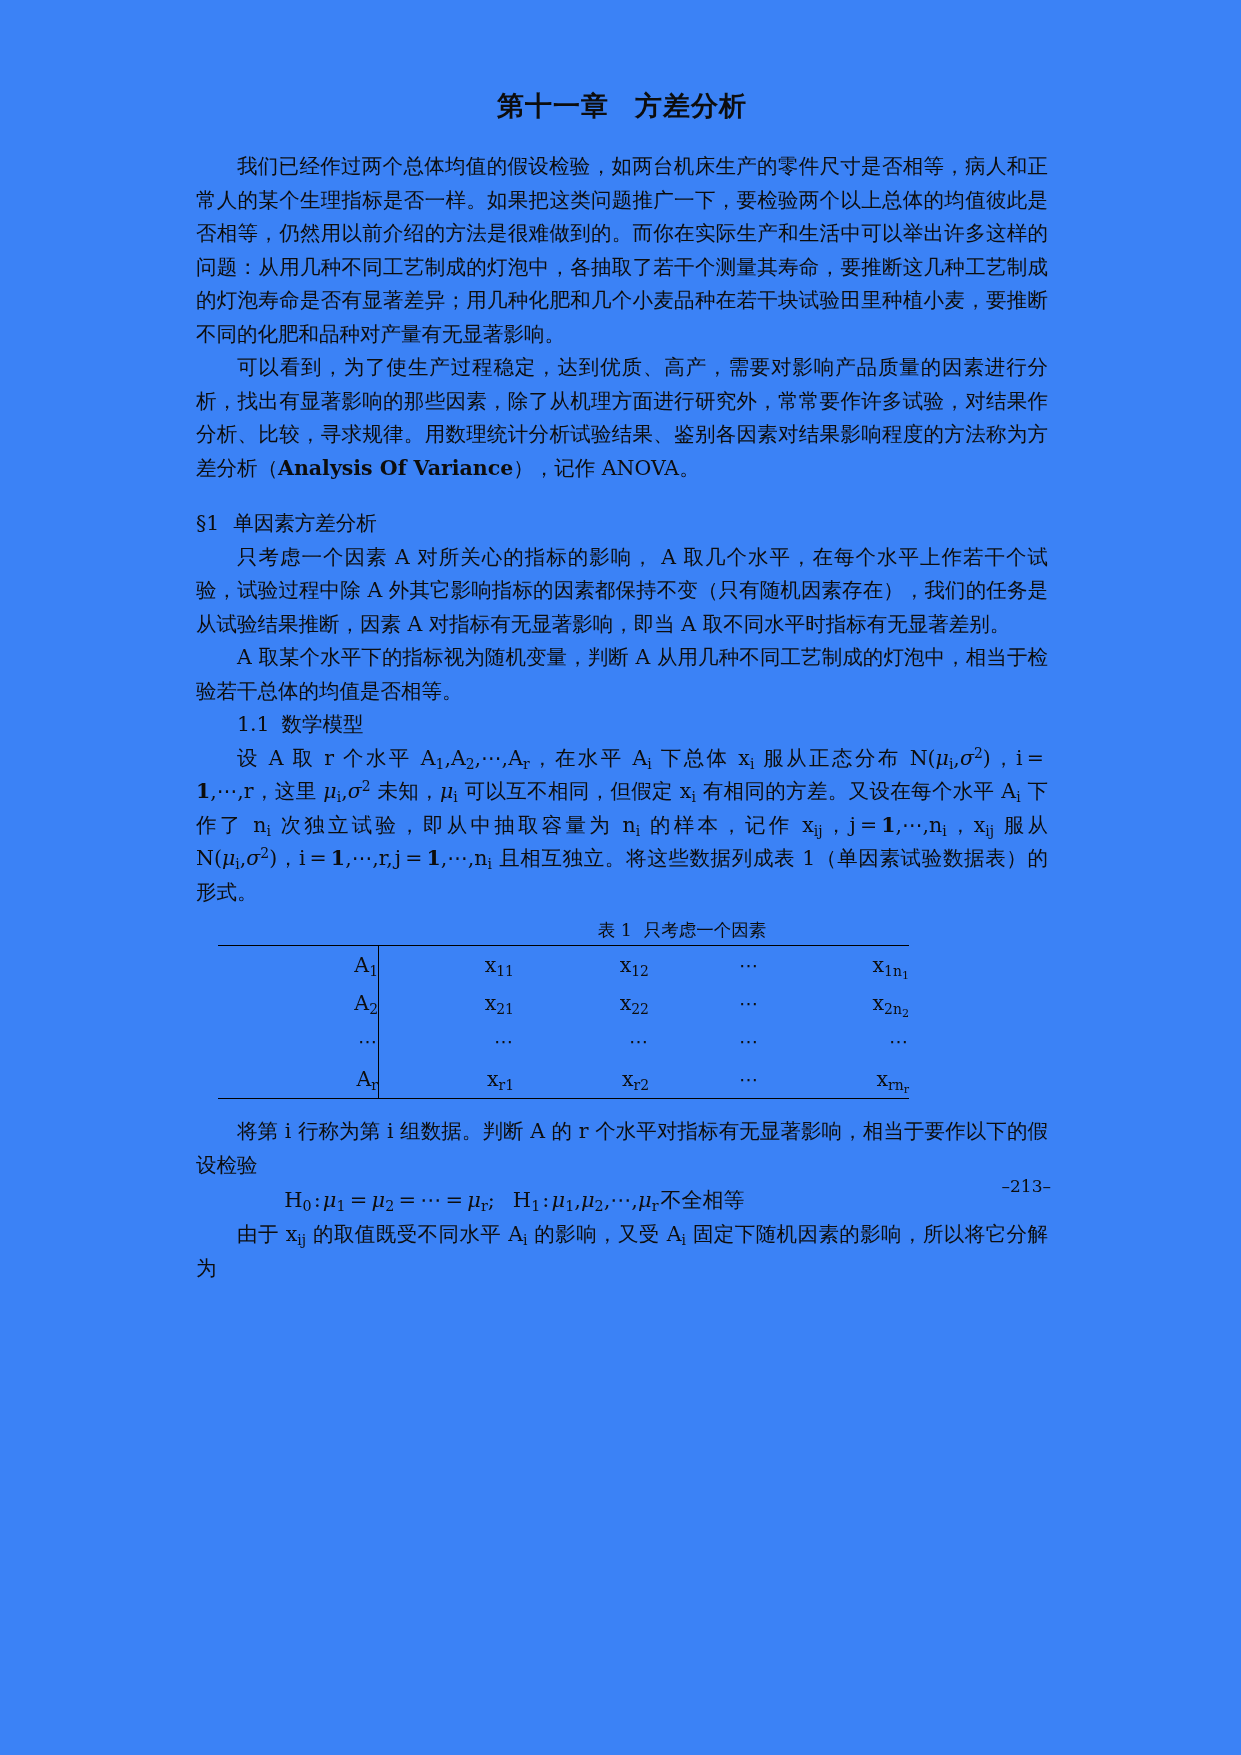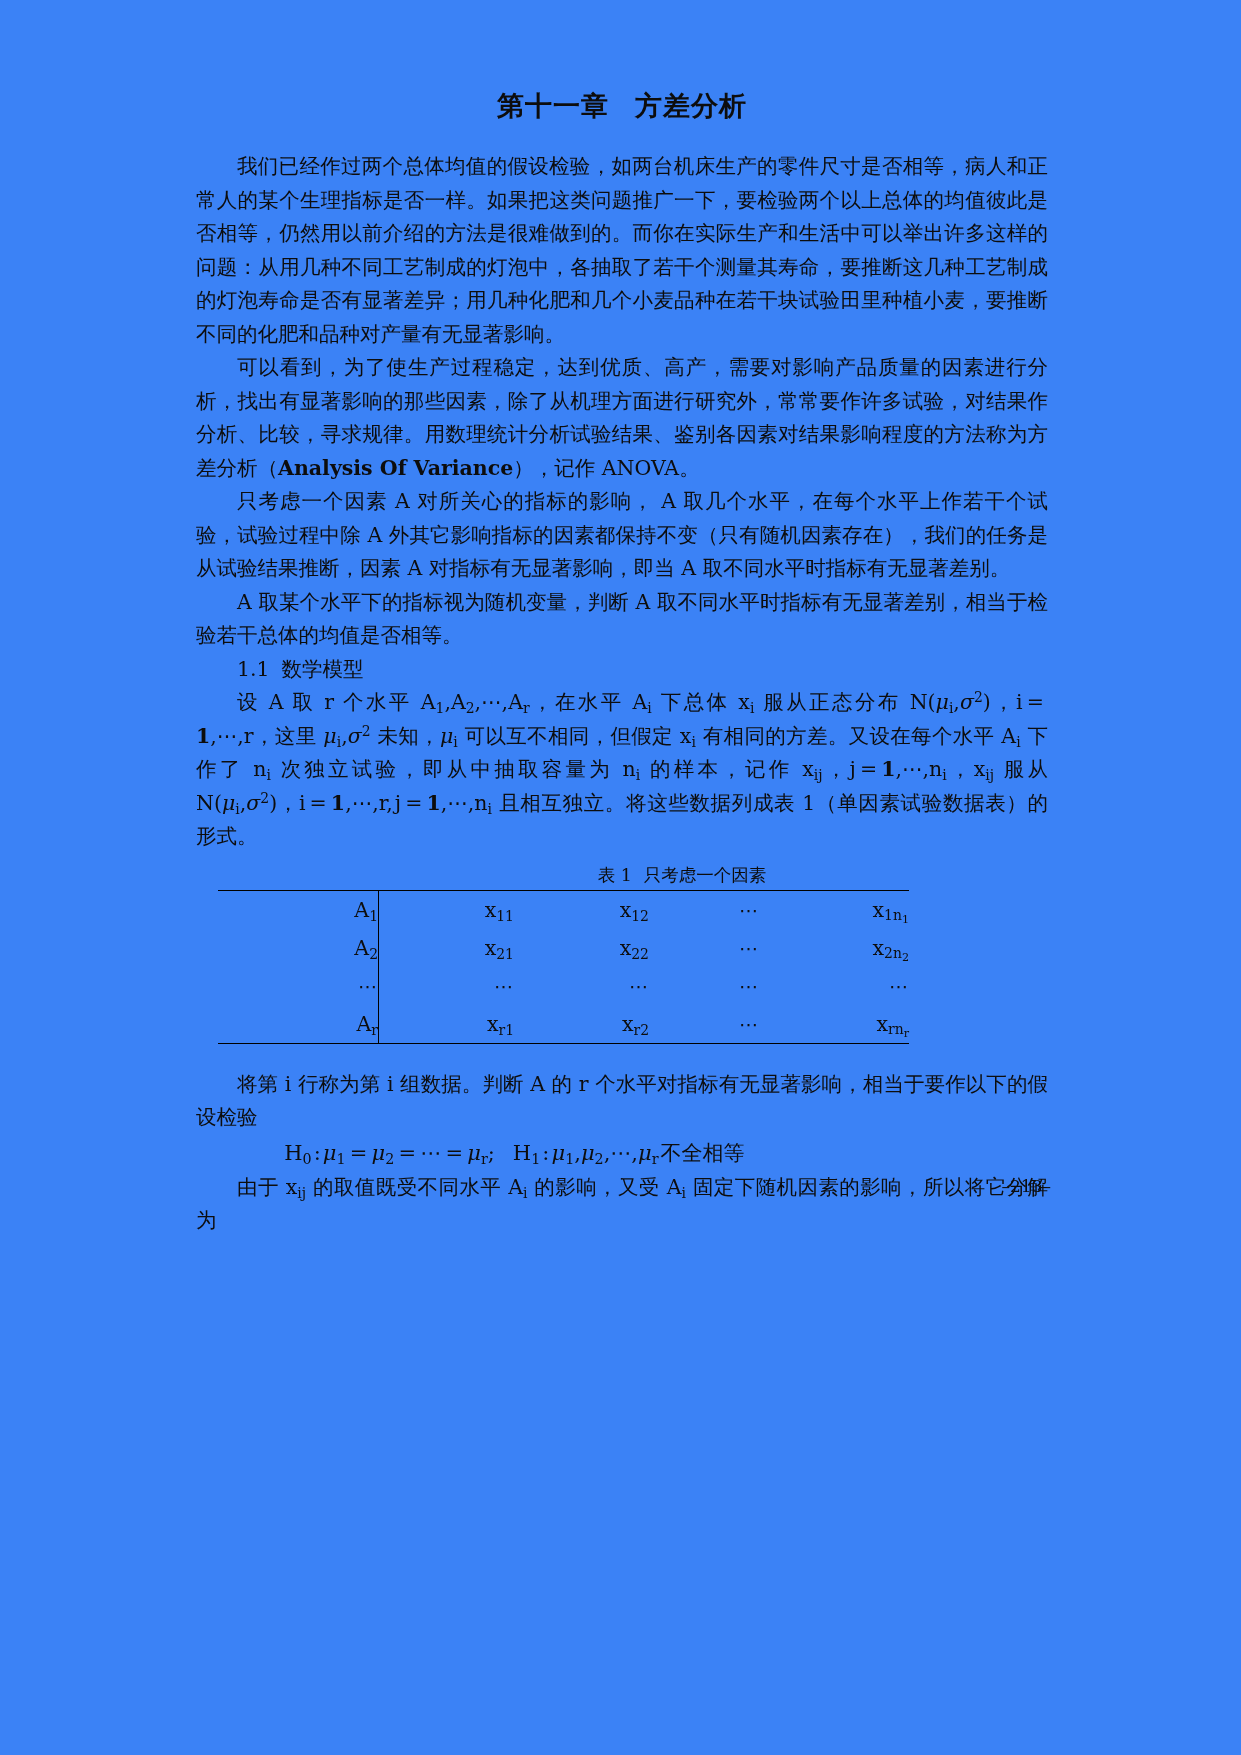--- a/index.html
+++ b/index.html
@@ -145,24 +145,25 @@
 
     <h1 class="chapter-title">
       <span>第十一章</span><span class="gap"></span><span>方差分析</span>
     </h1>
 
     <p class="body"><span>我们已经作过两个总体均值的假设检验，如两台机床生产的零件尺寸是否相等，病人和正常人的某个生理指标是否一样。如果把这类问题推广一下，要检验两个以上总体的均值彼此是否相等，仍然用以前介绍的方法是很难做到的。而你在实际生产和生活中可以举出许多这样的问题：从用几种不同工艺制成的灯泡中，各抽取了若干个测量其寿命，要推断这几种工艺制成的灯泡寿命是否有显著差异；用几种化肥和几个小麦品种在若干块试验田里种植小麦，要推断不同的化肥和品种对产量有无显著影响。</span></p>
 
     <p class="body"><span>可以看到，为了使生产过程稳定，达到优质、高产，需要对影响产品质量的因素进行分析，找出有显著影响的那些因素，除了从机理方面进行研究外，常常要作许多试验，对结果作分析、比较，寻求规律。用数理统计分析试验结果、鉴别各因素对结果影响程度的方法称为方差分析（</span><span class="latin b">Analysis Of Variance</span><span>），记作 </span><span class="latin">ANOVA</span><span>。</span></p>
 
 
+    <p class="sec-heading"><span class="latin">§1</span><span class="sp"></span><span>单因素方差分析</span></p>
 
     <p class="body"><span>只考虑一个因素 A 对所关心的指标的影响， A 取几个水平，在每个水平上作若干个试验，试验过程中除 A 外其它影响指标的因素都保持不变（只有随机因素存在），我们的任务是从试验结果推断，因素 A 对指标有无显著影响，即当 A 取不同水平时指标有无显著差别。</span></p>
 
-    <p class="body"><span>A 取某个水平下的指标视为随机变量，判断 A 取不同水平时指标有无显著差别，相当于检验若干总体的均值是否相等。</span></p>
+    <p class="body"><span>A 取某个水平下的指标视为随机变量，判断 A 从用几种不同工艺制成的灯泡中，相当于检验若干总体的均值是否相等。</span></p>
 
     <p class="sub-heading"><span class="latin">1.1</span><span class="sp"></span><span>数学模型</span></p>
 
     <p class="body"><span>设 A 取 r 个水平 </span><span class="mi">A<sub>1</sub>,A<sub>2</sub>,⋯,A<sub>r</sub></span><span>，在水平 </span><span class="mi">A<sub>i</sub></span><span> 下总体 </span><span class="mi">x<sub>i</sub></span><span> 服从正态分布 </span><span class="mi">N(<span class="mitalic">μ</span><sub>i</sub>,<span class="mitalic">σ</span><sup>2</sup>)</span><span>，</span><span class="mi">i = <b>1</b>,⋯,r</span><span>，这里 </span><span class="mi"><span class="mitalic">μ</span><sub>i</sub>,<span class="mitalic">σ</span><sup>2</sup></span><span> 未知，</span><span class="mi"><span class="mitalic">μ</span><sub>i</sub></span><span> 可以互不相同，但假定 </span><span class="mi">x<sub>i</sub></span><span> 有相同的方差。又设在每个水平 </span><span class="mi">A<sub>i</sub></span><span> 下作了 </span><span class="mi">n<sub>i</sub></span><span> 次独立试验，即从中抽取容量为 </span><span class="mi">n<sub>i</sub></span><span> 的样本，记作 </span><span class="mi">x<sub>ij</sub></span><span>，</span><span class="mi">j = <b>1</b>,⋯,n<sub>i</sub></span><span>，</span><span class="mi">x<sub>ij</sub></span><span> 服从 </span><span class="mi">N(<span class="mitalic">μ</span><sub>i</sub>,<span class="mitalic">σ</span><sup>2</sup>)</span><span>，</span><span class="mi">i = <b>1</b>,⋯,r, j = <b>1</b>,⋯,n<sub>i</sub></span><span> 且相互独立。将这些数据列成表 1（单因素试验数据表）的形式。</span></p>
 
     <div class="table-wrap">
       <div class="table-caption"><span>表 1</span><span class="sp"></span><span>只考虑一个因素</span></div>
 
       <table class="data">
         <tbody>
@@ -191,21 +192,21 @@
             <td class="level"><span class="mi">A<sub>r</sub></span></td>
             <td class="c1"><span class="mi">x<sub>r1</sub></span></td>
             <td class="c2"><span class="mi">x<sub>r2</sub></span></td>
             <td class="c3"><span class="dots">⋯</span></td>
             <td class="c4"><span class="mi">x<sub>rn<sub>r</sub></sub></span></td>
           </tr>
         </tbody>
       </table>
     </div>
 
-    <p class="body" style="margin-top:24px"><span>将第 i 行称为第 i 组数据。判断 A 的 r 个水平对指标有无显著影响，相当于要作以下的假设检验</span></p>
+    <p class="body" style="margin-top:16px"><span>将第 i 行称为第 i 组数据。判断 A 的 r 个水平对指标有无显著影响，相当于要作以下的假设检验</span></p>
 
     <p class="eq"><span class="mi"><span>H</span><sub>0</sub> : <span class="mitalic">μ</span><sub>1</sub> = <span class="mitalic">μ</span><sub>2</sub> = ⋯ = <span class="mitalic">μ</span><sub>r</sub>;</span><span class="gap2"></span><span class="mi"><span>H</span><sub>1</sub> : <span class="mitalic">μ</span><sub>1</sub>,<span class="mitalic">μ</span><sub>2</sub>,⋯,<span class="mitalic">μ</span><sub>r</sub></span> <span>不全相等</span></p>
 
     <p class="body">由于 <span class="mi">x<sub>ij</sub></span> 的取值既受不同水平 <span class="mi">A<sub>i</sub></span> 的影响，又受 <span class="mi">A<sub>i</sub></span> 固定下随机因素的影响，所以将它分解为</p>
 
 
   </div>
 
   <div class="page-number">–213–</div>
 

